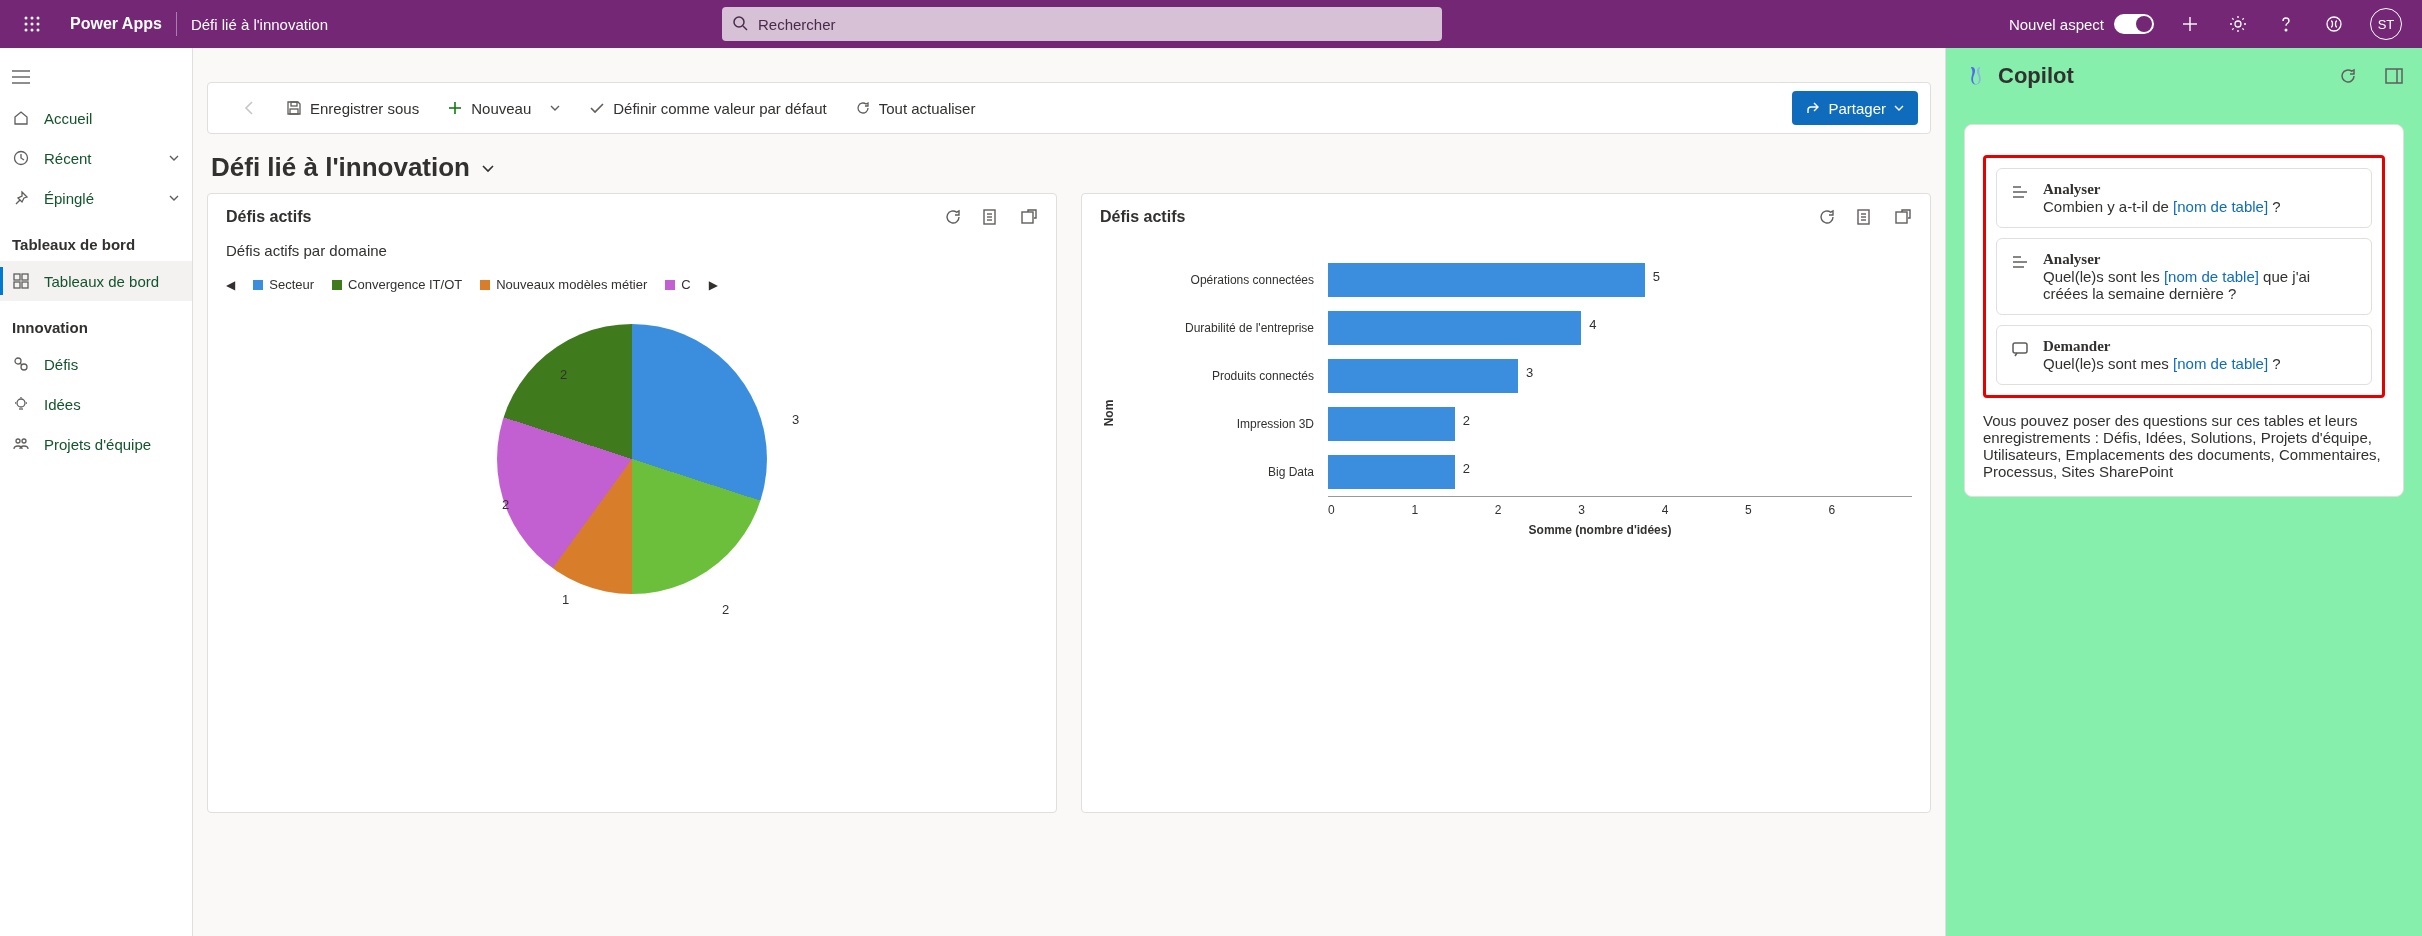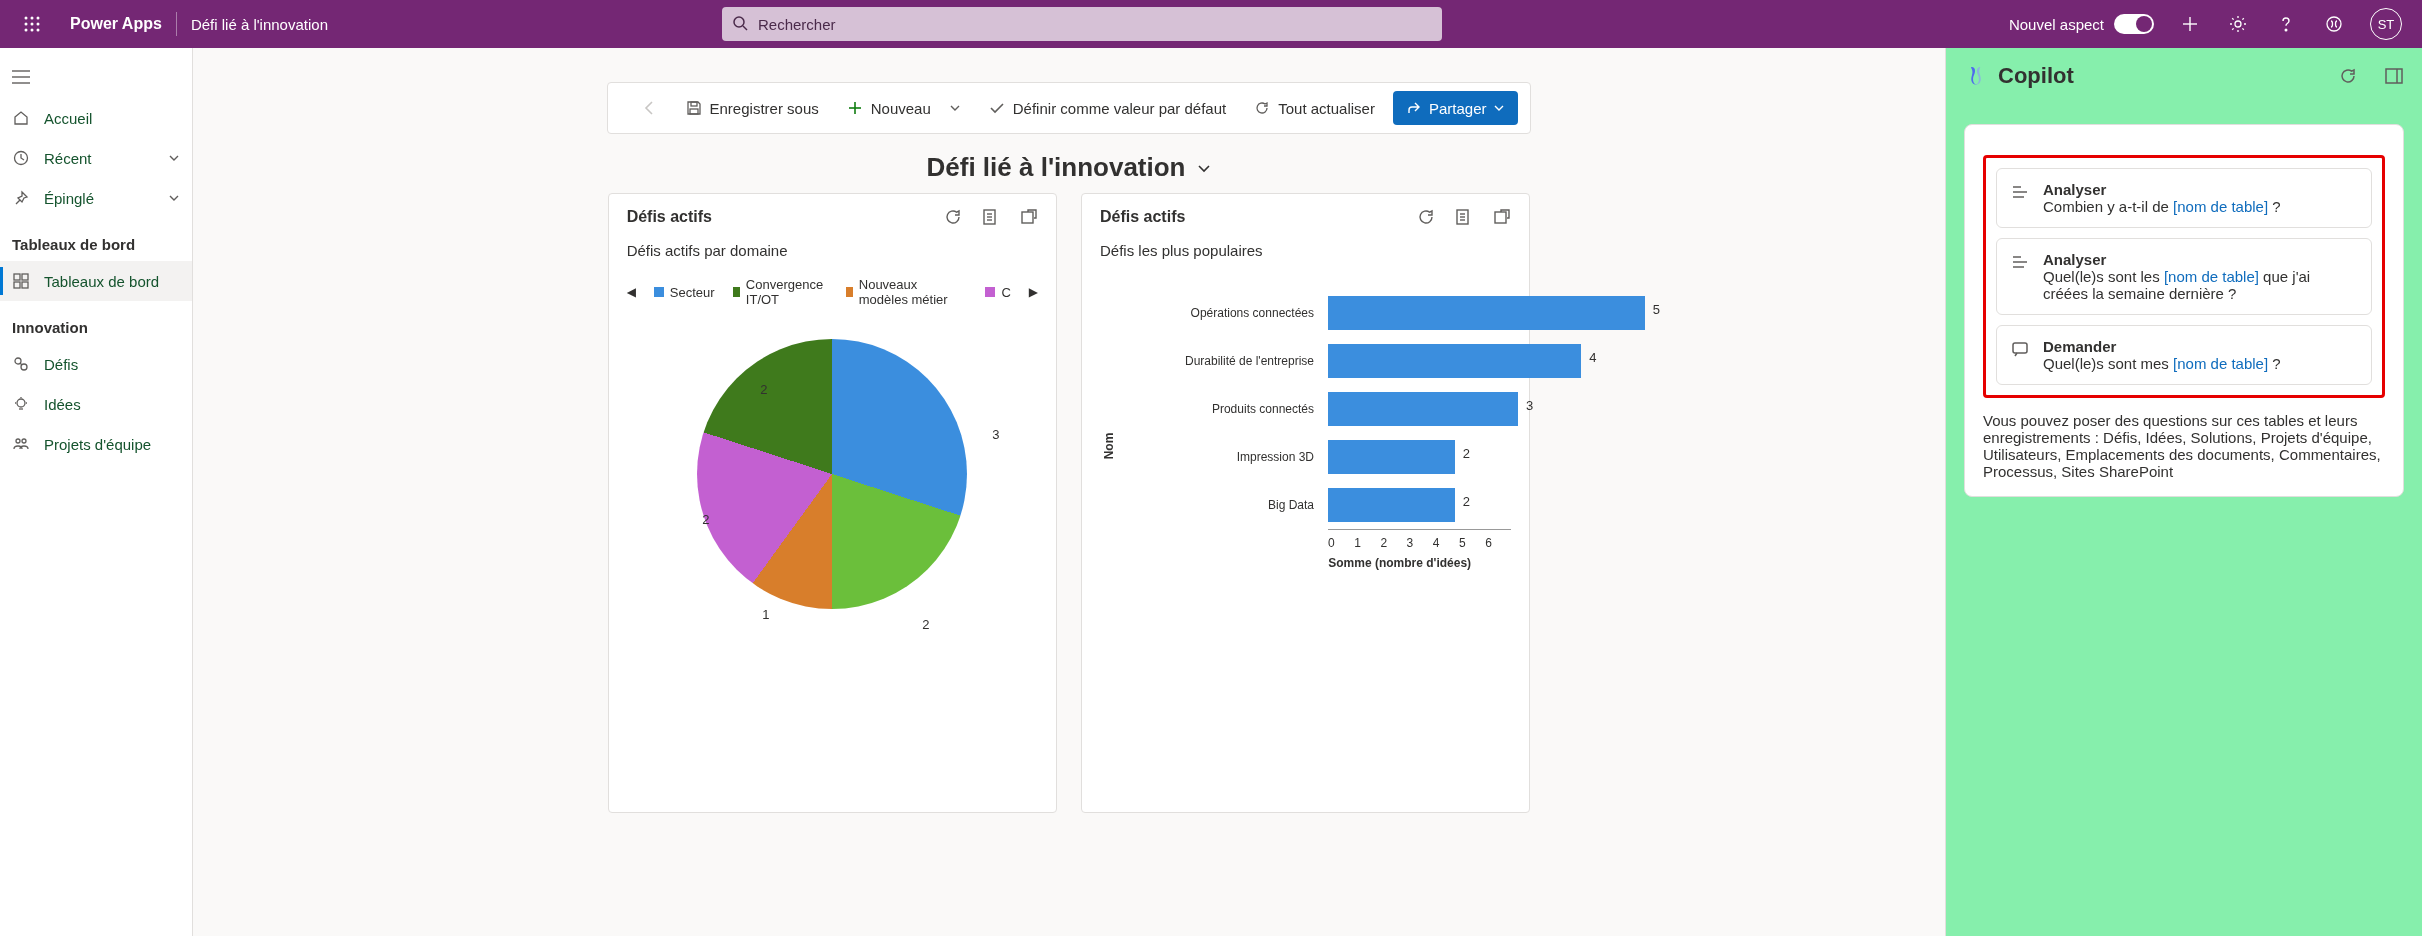--- a/index.html
+++ b/index.html
@@ -27,21 +27,21 @@
 .leftnav { width:193px; background:#fff; border-right:1px solid #e1dfdd; padding-top:8px; }
 .nav-collapse { height:42px; display:flex; align-items:center; padding-left:12px; }
 .nav-item { height:40px; display:flex; align-items:center; padding:0 12px; gap:14px; font-size:15px; color:#14532d; position:relative; }
 .nav-item .chev { margin-left:auto; }
 .nav-section { font-size:15px; font-weight:600; padding:18px 12px 8px; }
 .nav-item.selected { background:#f3f2f1; }
 .nav-item.selected::before { content:""; position:absolute; left:0; top:6px; bottom:6px; width:3px; background:#0078d4; }
 .nav-icon { width:18px; height:18px; display:flex; align-items:center; justify-content:center; color:#605e5c; }
 
 
-.main { flex:1; background:#faf9f8; display:flex; flex-direction:column; overflow:hidden;align-items:center; }
+.main { flex:1; background:#faf9f8; display:flex; flex-direction:column; overflow:hidden; }
 .cmdbar-wrap { padding:34px 14px 0; }
 .cmdbar { height:52px; background:#fff; border:1px solid #e1dfdd; border-radius:4px; display:flex; align-items:center; padding:0 12px; gap:8px; }
 .cmd-btn { display:flex; align-items:center; gap:8px; padding:0 10px; font-size:15px; color:#323130; height:100%; }
 .cmd-icon { color:#605e5c; }
 .cmd-icon.green { color:#107c10; }
 .share-btn { margin-left:auto; height:34px; background:#0f6cbd; color:#fff; border:none; border-radius:4px; padding:0 14px; display:flex; align-items:center; gap:8px; font-size:15px; }
 .back-arrow { color:#c8c6c4; padding:0 10px 0 20px; }
 
 .dash-title { display:flex; align-items:center; gap:10px; padding:18px 18px 10px; font-size:26px; font-weight:600; }
 
@@ -89,21 +89,21 @@
 .tab { display:inline-block; font-size:15px; padding:6px 0; border-bottom:3px solid #0f6cbd; color:#242424; }
 
 .copilot-body { padding:20px 18px; display:flex; flex-direction:column; gap:14px; }
 .copilot-card { background:#fff; border:1px solid #e1dfdd; border-radius:8px; padding:16px 18px; font-size:15px; }
 .copilot-intro { color:#323130; }
 
 .prompt-group { border:3px solid #e60000; border-radius:4px; padding:10px; display:flex; flex-direction:column; gap:10px; }
 .prompt { border:1px solid #e1dfdd; border-radius:6px; padding:12px 14px; display:flex; gap:14px; }
 .prompt-left-icon { color:#605e5c; padding-top:2px; }
 .prompt-body { font-size:15px; }
-.prompt-title { font-weight:600; }
+.prompt-title { font-weight:600;font-family:Liberation Serif, serif; }
 .slot { color:#0f6cbd; }
 
 svg { display:block; }
 </style>
 </head>
 <body>
 
 <div class="topbar">
   <div class="waffle">
     <svg width="16" height="16" viewBox="0 0 16 16">
@@ -408,21 +408,20 @@
                 </svg>
               </span>
             <span>
                 <svg width="18" height="18" viewBox="0 0 18 18" fill="none" stroke="#605e5c" stroke-width="1.4">
                   <rect x="2" y="4" width="11" height="11"></rect>
                   <path d="M8 4V2h8v8h-2"></path>
                 </svg>
               </span>
           </div>
         </div>
-        <div class="card-sub">Défis les plus populaires</div>
         <div class="bar-wrap">
           <div class="axis-label-y">Nom</div>
           <div id="bars">
               <div class="bar-row">
                 <div class="bar-cat">Opérations connectées</div>
                 <div class="bar-track">
                   <div class="bar" style="width:316.6666666666667px"></div>
                   <span class="bar-val" style="left:324.6666666666667px">5</span>
                 </div>
               </div>

